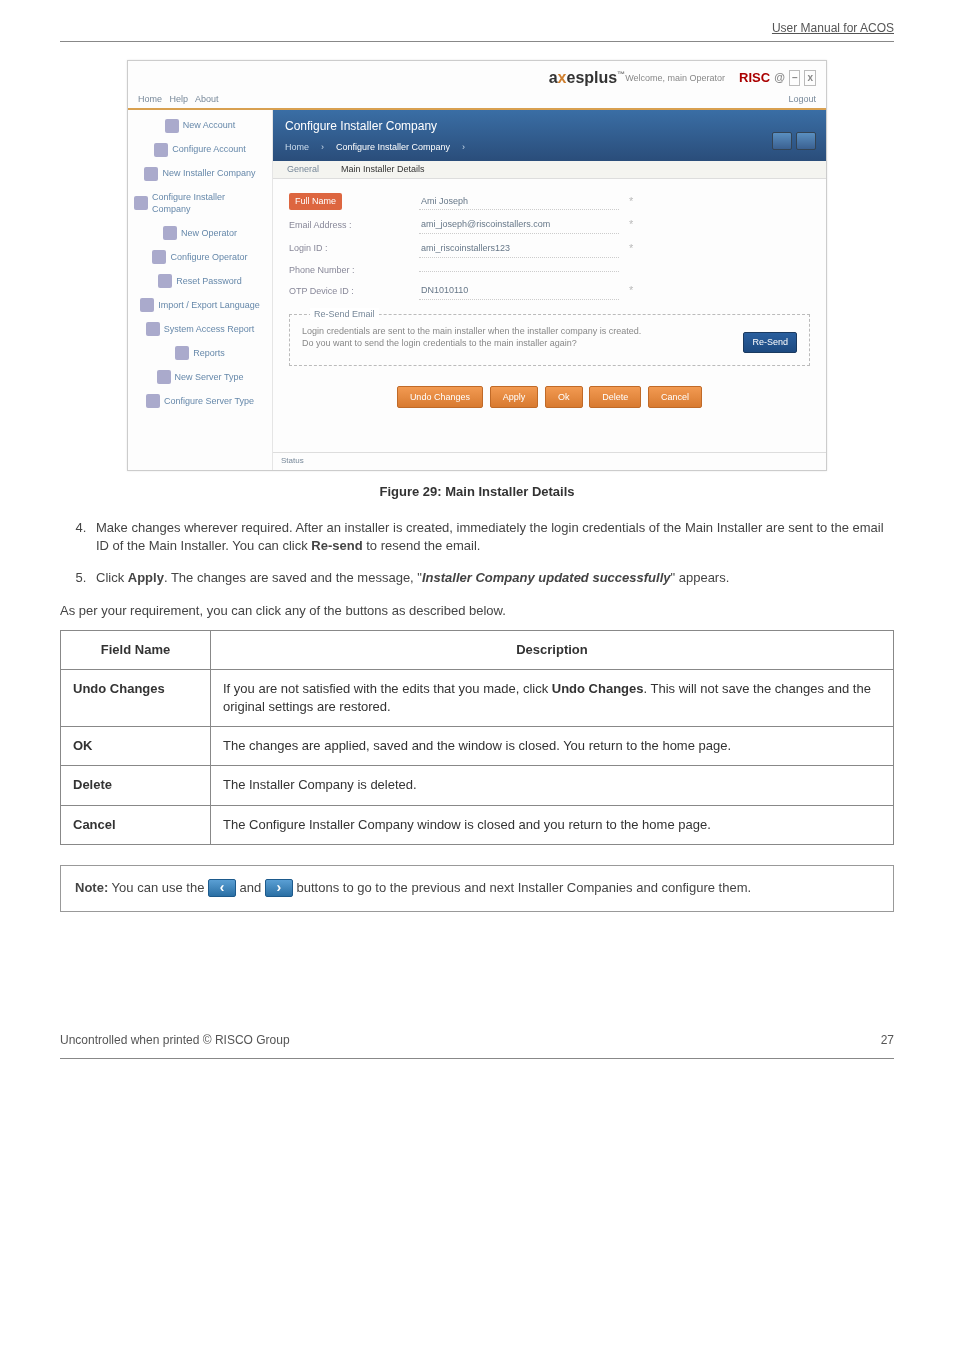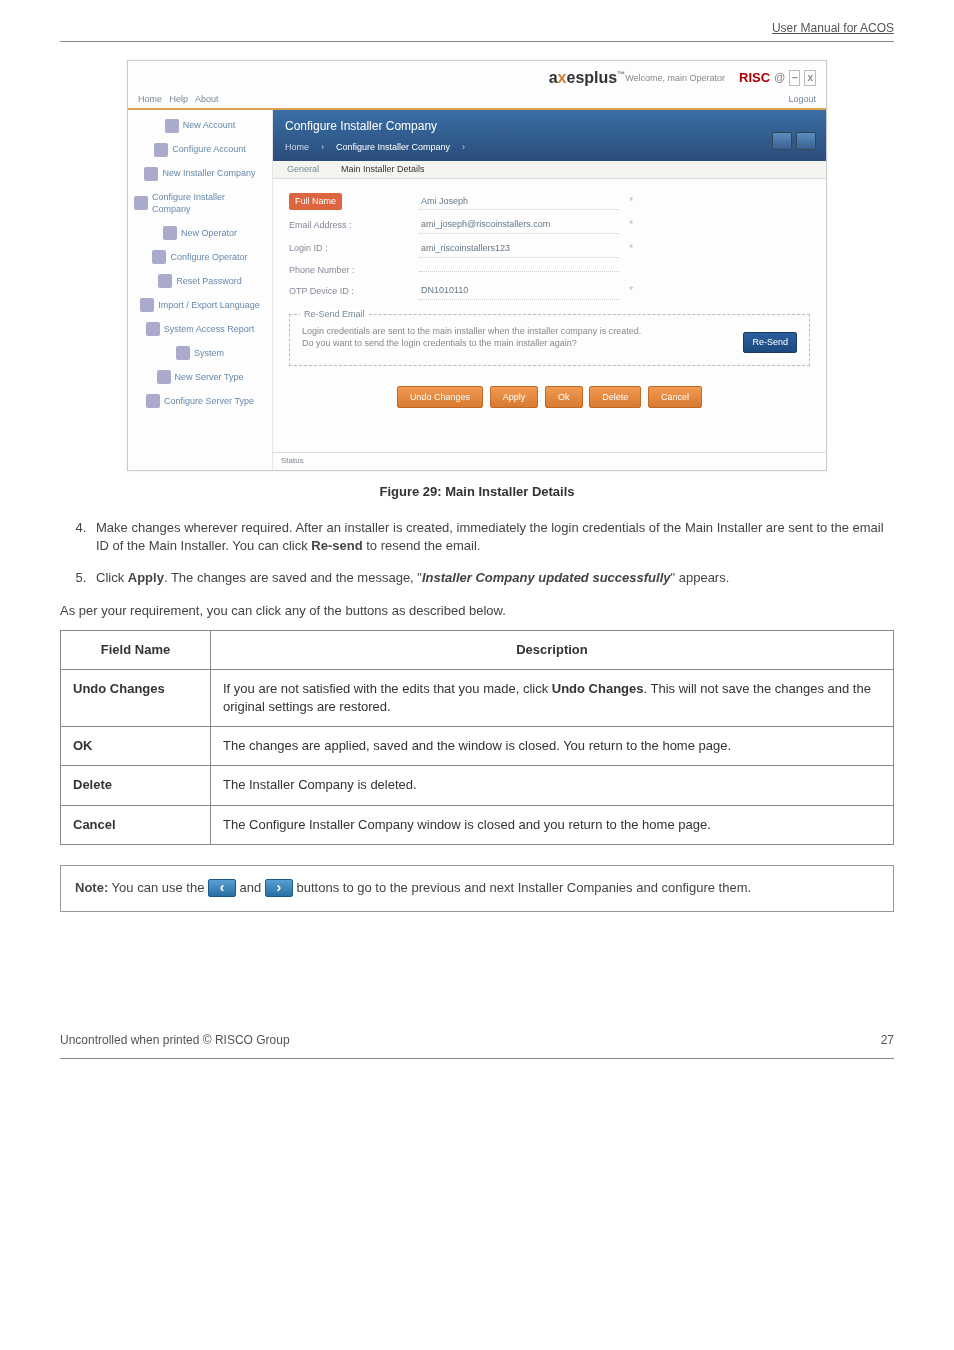--- a/index.html
+++ b/index.html
@@ -130,21 +130,21 @@
     padding: 2px 2px;
   }
   .form-row .ast { color: #bbb; font-size: 11px; }
   .resend-box {
     border: 1px dashed #bbb;
     margin-top: 14px;
     padding: 10px 12px 12px 12px;
     position: relative;
   }
   .resend-box .legend {
-    position: absolute; top: -7px; left: 10px;
+    position: absolute; top: -7px; left: 20px;
     background: #fff; padding: 0 4px;
     font-size: 9px; color: #789;
   }
   .resend-box .txt { font-size: 9px; color: #888; line-height: 1.4; }
   .resend-btn {
     display: inline-block;
     background: linear-gradient(#2a5f9e, #1d4a80);
     color: #fff;
     font-size: 9px;
     padding: 3px 8px;
@@ -300,21 +300,21 @@
       <div class="side-item">
           <span class="side-icon"></span>
           <span>Import / Export Language</span>
         </div>
       <div class="side-item">
           <span class="side-icon"></span>
           <span>System Access Report</span>
         </div>
       <div class="side-item">
           <span class="side-icon"></span>
-          <span>System</span>
+          <span>Reports</span>
         </div>
       <div class="side-item">
           <span class="side-icon"></span>
           <span>New Server Type</span>
         </div>
       <div class="side-item">
           <span class="side-icon"></span>
           <span>Configure Server Type</span>
         </div>
     </div>

